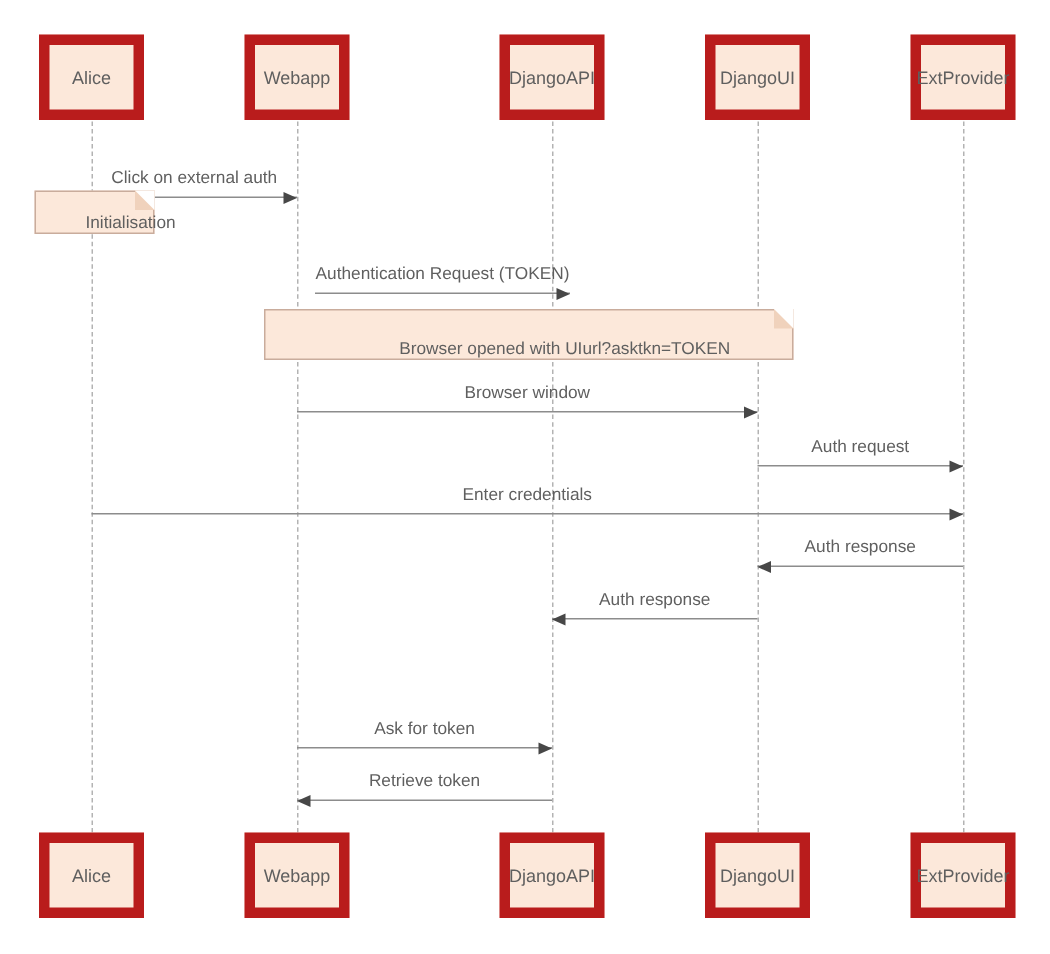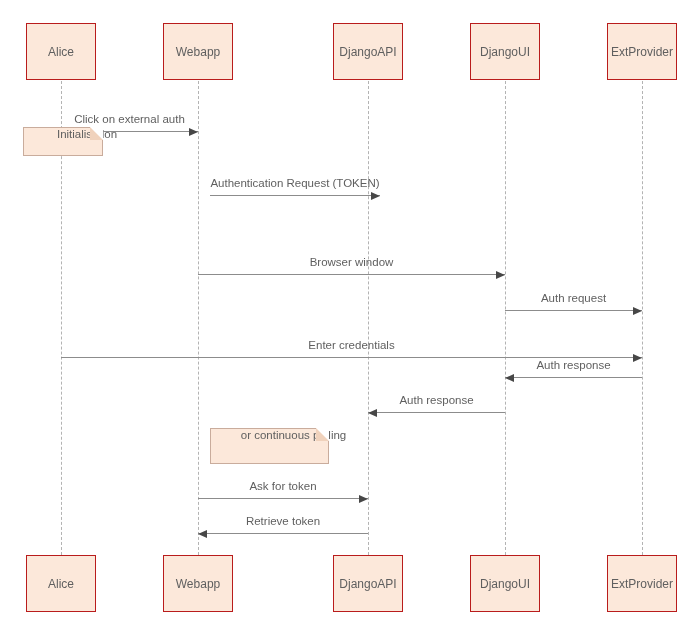--- a/index.html
+++ b/index.html
@@ -21,21 +21,21 @@
     height: 474px;
     width: 0;
     border-left: 1px dashed #b3b3b3;
   }
   .actor {
     position: absolute;
     width: 70px;
     height: 57px;
     box-sizing: border-box;
     background: #fce8da;
-    border: 1px solid #b91c1c;
+    border: 7px solid #b91c1c;
     display: flex;
     align-items: center;
     justify-content: center;
     z-index: 3;
   }
   .actor span {
     font-size: 12px;
     color: #5f5f5f;
     white-space: nowrap;
   }
@@ -75,21 +75,21 @@
     border-right: 9px solid #474747;
     border-top: 4px solid transparent;
     border-bottom: 4px solid transparent;
   }
   .note {
     position: absolute;
     box-sizing: border-box;
     background: #fce8da;
     border: 1px solid #c9ac9c;
     display: flex;
-    align-items: flex-start;
+    align-items: flex-end;
     justify-content: center;
     z-index: 4;
     padding-left: 48px;
   }
   .note span {
     font-size: 11.5px;
     color: #5f5f5f;
     white-space: nowrap;
   }
   .note::before {
@@ -158,21 +158,21 @@
   <div class="msg" style="left:198px;top:255px;width:307px">
     <div class="msg-label">Browser window</div>
     <div class="msg-line dir-right"></div>
   </div>
 
   <div class="msg" style="left:505px;top:291px;width:137px">
     <div class="msg-label">Auth request</div>
     <div class="msg-line dir-right"></div>
   </div>
 
-  <div class="msg" style="left:61px;top:338px;width:581px">
+  <div class="msg" style="left:61px;top:323px;width:581px">
     <div class="msg-label">Enter credentials</div>
     <div class="msg-line dir-right"></div>
   </div>
 
   <div class="msg" style="left:505px;top:358px;width:137px">
     <div class="msg-label">Auth response</div>
     <div class="msg-line dir-left"></div>
   </div>
 
   <div class="msg" style="left:368px;top:393px;width:137px">
@@ -188,18 +188,18 @@
 
   <div class="msg" style="left:198px;top:479px;width:170px">
     <div class="msg-label">Ask for token</div>
     <div class="msg-line dir-right"></div>
   </div>
 
   <div class="note" style="left:23px;top:127px;width:80px;height:29px">
     <span>Initialisation</span>
   </div>
 
-
-  <div class="note" style="left:210px;top:428px;width:119px;height:36px">
-    <span>or continuous polling</span>
-  </div>
+  <div class="note" style="left:176px;top:206px;width:353px;height:34px">
+    <span>Browser opened with UIurl?asktkn=TOKEN</span>
+  </div>
+
 
 </div>
 
 </body></html>

